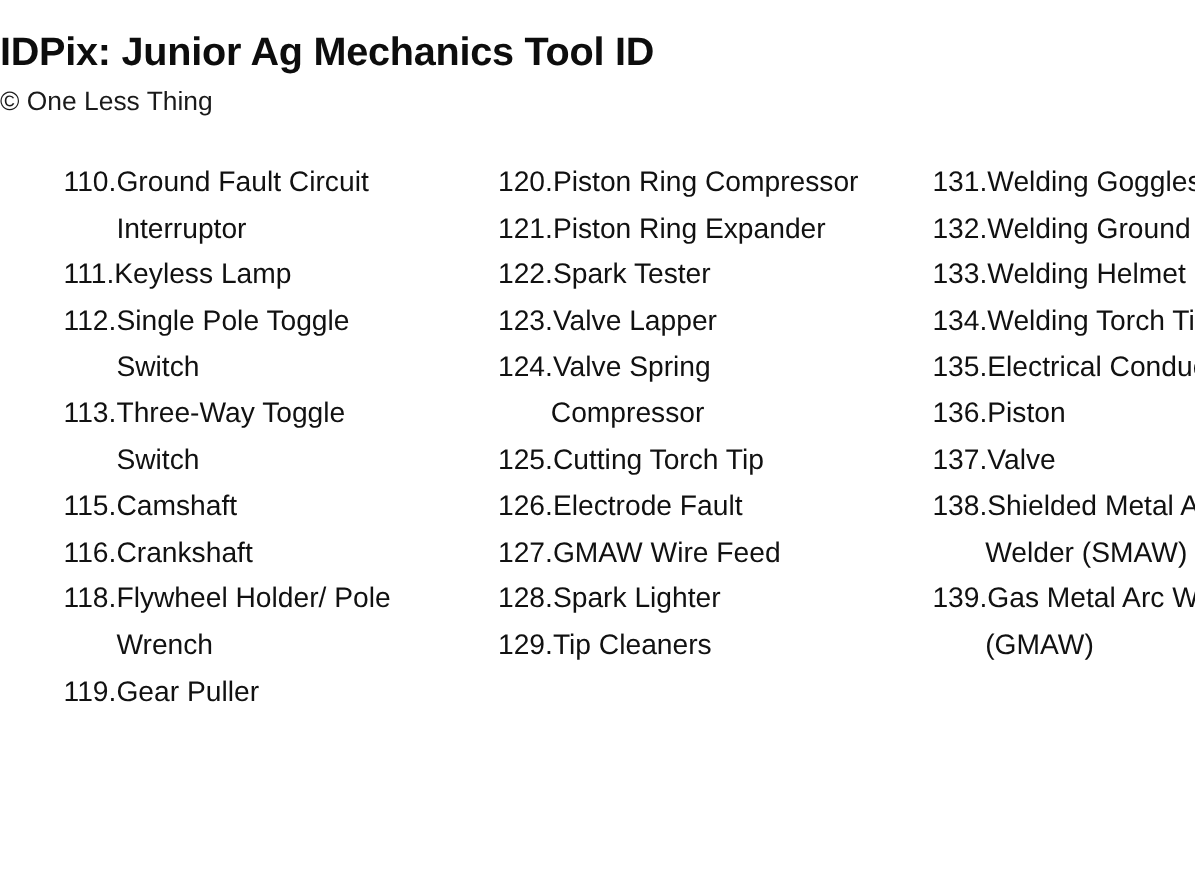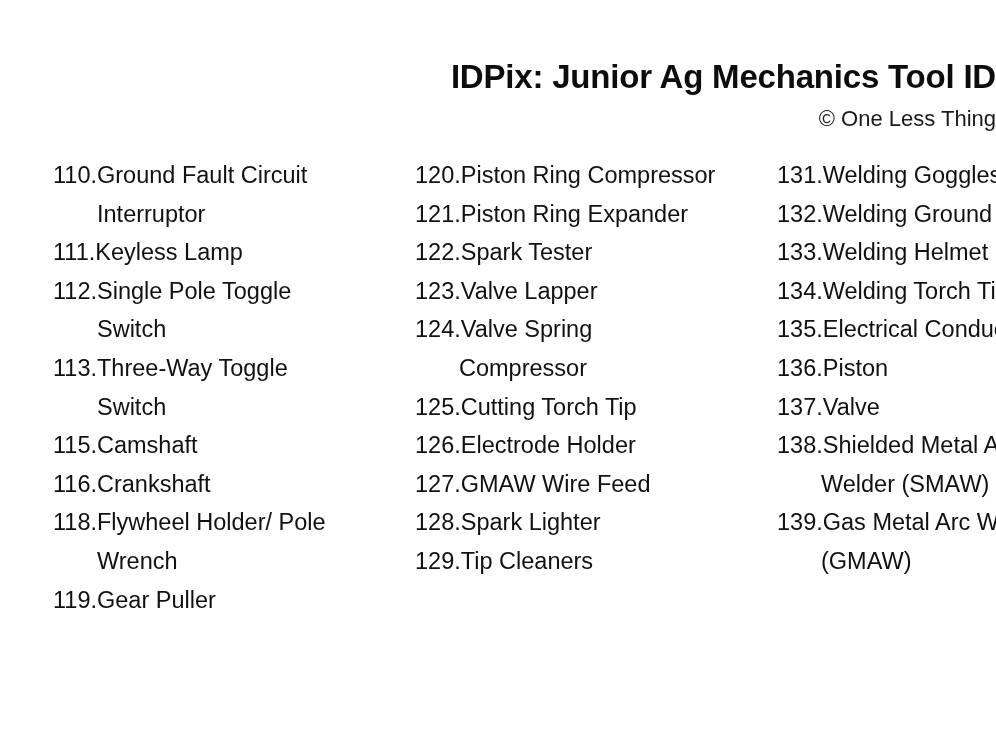--- a/index.html
+++ b/index.html
@@ -14,41 +14,41 @@
     color: #111111;
     overflow: hidden;
   }
   .page {
     position: relative;
     width: 996px;
     height: 730px;
     box-sizing: border-box;
   }
   .header {
-    text-align: right;
-    padding-top: 58px;
+    text-align: left;
+    padding-top: 24px;
   }
   .title {
     font-size: 33px;
     font-weight: bold;
     letter-spacing: -0.2px;
     line-height: 1.18;
     color: #0d0d0d;
     margin: 0;
   }
   .subtitle {
     font-size: 22px;
     font-weight: normal;
     line-height: 1.2;
     color: #1a1a1a;
     margin: 9px 0 0 0;
   }
   .columns {
     position: absolute;
-    top: 156px;
+    top: 132px;
     left: 0;
     width: 996px;
     display: flex;
     align-items: flex-start;
   }
   .column {
     width: 308px;
     flex: 0 0 308px;
   }
   .column.col-1 { padding-left: 53px; }
@@ -89,21 +89,21 @@
         <div class="entry"><span class="num">118.</span><span class="lbl">Flywheel Holder/ Pole Wrench</span></div>
         <div class="entry"><span class="num">119.</span><span class="lbl">Gear Puller</span></div>
       </div>
     <div class="column col-2">
         <div class="entry"><span class="num">120.</span><span class="lbl">Piston Ring Compressor</span></div>
         <div class="entry"><span class="num">121.</span><span class="lbl">Piston Ring Expander</span></div>
         <div class="entry"><span class="num">122.</span><span class="lbl">Spark Tester</span></div>
         <div class="entry"><span class="num">123.</span><span class="lbl">Valve Lapper</span></div>
         <div class="entry"><span class="num">124.</span><span class="lbl">Valve Spring Compressor</span></div>
         <div class="entry"><span class="num">125.</span><span class="lbl">Cutting Torch Tip</span></div>
-        <div class="entry"><span class="num">126.</span><span class="lbl">Electrode Holder</span></div>
+        <div class="entry"><span class="num">126.</span><span class="lbl">Electrode Fault</span></div>
         <div class="entry"><span class="num">127.</span><span class="lbl">GMAW Wire Feed</span></div>
         <div class="entry"><span class="num">128.</span><span class="lbl">Spark Lighter</span></div>
         <div class="entry"><span class="num">129.</span><span class="lbl">Tip Cleaners</span></div>
       </div>
     <div class="column col-3">
         <div class="entry"><span class="num">131.</span><span class="lbl">Welding Goggles</span></div>
         <div class="entry"><span class="num">132.</span><span class="lbl">Welding Ground Clamp</span></div>
         <div class="entry"><span class="num">133.</span><span class="lbl">Welding Helmet</span></div>
         <div class="entry"><span class="num">134.</span><span class="lbl">Welding Torch Tip</span></div>
         <div class="entry"><span class="num">135.</span><span class="lbl">Electrical Conductor</span></div>

